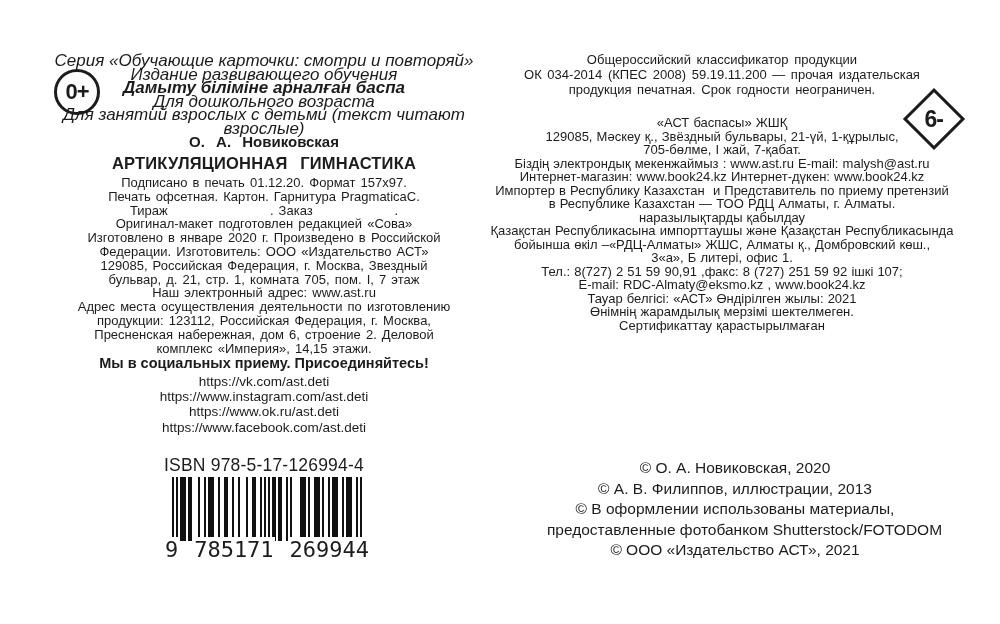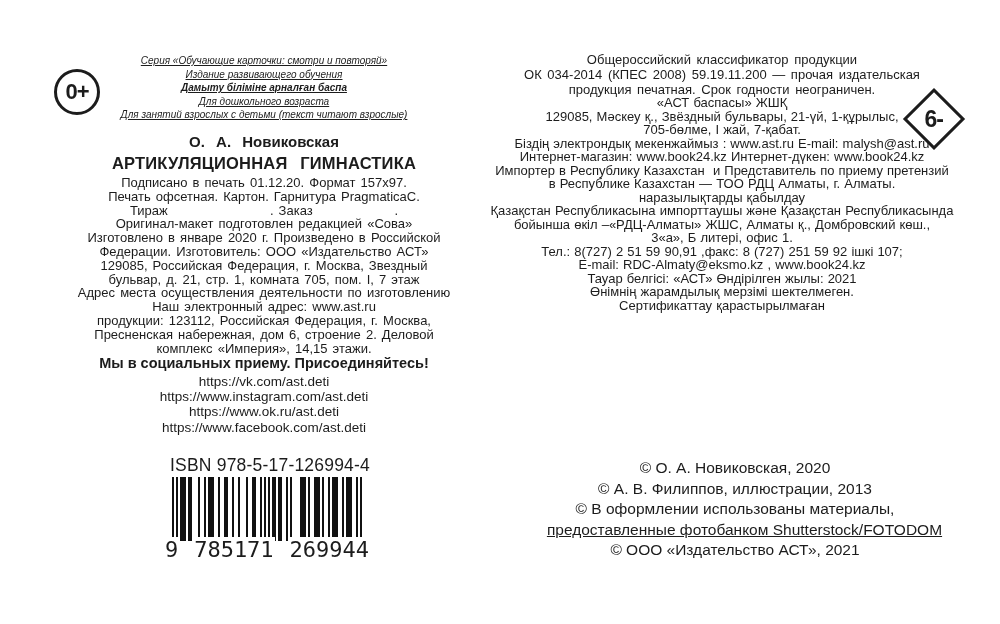--- a/index.html
+++ b/index.html
@@ -4,58 +4,58 @@
 <style>
   html,body{margin:0;padding:0;background:#e8e8e8;}
   .page{
     position:relative;width:1000px;height:624px;background:#ffffff;
     font-family:"Liberation Sans",sans-serif;color:#1c1c1c;overflow:hidden;
   }
   .block{position:absolute;text-align:center;}
   .line{white-space:pre-wrap;}
   .it{font-style:italic;}
   .bi{font-style:italic;font-weight:bold;}
-  .indent{padding-left:19px;text-decoration:underline;}
+  .indent{padding-left:19px;}
 
   
   .badge-circle{
     position:absolute;left:54px;top:69px;width:40px;height:40px;
     border:3px solid #1c1c1c;border-radius:50%;
     display:flex;align-items:center;justify-content:center;
     font-weight:bold;font-size:22px;letter-spacing:-1px;
   }
   .badge-diamond{
     position:absolute;left:912px;top:97px;width:38px;height:38px;
     border:3px solid #1c1c1c;transform:rotate(45deg);
     display:flex;align-items:center;justify-content:center;background:#fff;
   }
   .badge-diamond span{transform:rotate(-45deg);font-weight:bold;font-size:23px;letter-spacing:-1px;}
 
   
-  .series{left:48px;top:54px;width:432px;font-size:10px;line-height:13.6px;text-decoration:underline;}
+  .series{left:48px;top:54px;width:432px;font-size:17px;line-height:13.6px;}
   .author{left:48px;top:133px;width:432px;font-weight:bold;font-size:15px;word-spacing:7px;}
   .title{left:48px;top:154px;width:432px;font-weight:bold;font-size:16.5px;word-spacing:8px;letter-spacing:.2px;}
   .imprint{left:48px;top:176px;width:432px;font-size:13px;line-height:13.8px;word-spacing:1.5px;}
   .social-h{left:48px;top:355px;width:432px;font-weight:bold;font-size:14.5px;}
   .links{left:48px;top:374px;width:432px;font-size:13.5px;line-height:15.2px;}
 
   
   .barcode{left:164px;top:455px;width:206px;height:112px;}
-  .isbn{position:absolute;top:0;left:0;width:100%;text-align:right;font-size:17.5px;letter-spacing:.2px;}
+  .isbn{position:absolute;top:0;left:0;width:100%;text-align:left;font-size:17.5px;letter-spacing:.2px;}
   .bars{position:absolute;top:22px;left:8px;width:190px;height:78px;}
   .bdigits{
     position:absolute;top:82px;left:0;width:100%;
     display:flex;justify-content:space-between;
     font-family:"DejaVu Sans Mono",monospace;font-size:22px;background:transparent;
   }
   .bdigits span{background:#fff;padding:0 1px;}
 
   
   .classifier{left:478px;top:52px;width:488px;font-size:13px;line-height:15px;word-spacing:2px;}
-  .publisher{left:478px;top:96px;width:488px;font-size:13px;line-height:13.5px;word-spacing:.5px;}
+  .publisher{left:478px;top:116px;width:488px;font-size:13px;line-height:13.5px;word-spacing:.5px;}
   .copyright{left:500px;top:458px;width:470px;text-align:center;font-size:15.5px;line-height:20.5px;}
 </style>
 </head>
 <body>
 
 <div class="page">
 
   <div class="badge-circle">
     <span>0+</span>
   </div>
@@ -78,22 +78,22 @@
 
   <div class="block imprint">
       <div class="line">Подписано в печать 01.12.20. Формат 157х97.</div>
       <div class="line">Печать офсетная. Картон. Гарнитура PragmaticaС.</div>
       <div class="line">Тираж                    . Заказ                .</div>
       <div class="line">Оригинал-макет подготовлен редакцией «Сова»</div>
       <div class="line">Изготовлено в январе 2020 г. Произведено в Российской</div>
       <div class="line">Федерации. Изготовитель: ООО «Издательство АСТ»</div>
       <div class="line">129085, Российская Федерация, г. Москва, Звездный</div>
       <div class="line">бульвар, д. 21, стр. 1, комната 705, пом. I, 7 этаж</div>
+      <div class="line">Наш электронный адрес: www.ast.ru</div>
       <div class="line">Адрес места осуществления деятельности по изготовлению</div>
-      <div class="line">Наш электронный адрес: www.ast.ru</div>
       <div class="line">продукции: 123112, Российская Федерация, г. Москва,</div>
       <div class="line">Пресненская набережная, дом 6, строение 2. Деловой</div>
       <div class="line">комплекс «Империя», 14,15 этажи.</div>
     </div>
 
   <div class="block social-h">Мы в социальных приему. Присоединяйтесь!</div>
 
   <div class="block links">
       <div class="line">https://vk.com/ast.deti</div>
       <div class="line">https://www.instagram.com/ast.deti</div>

